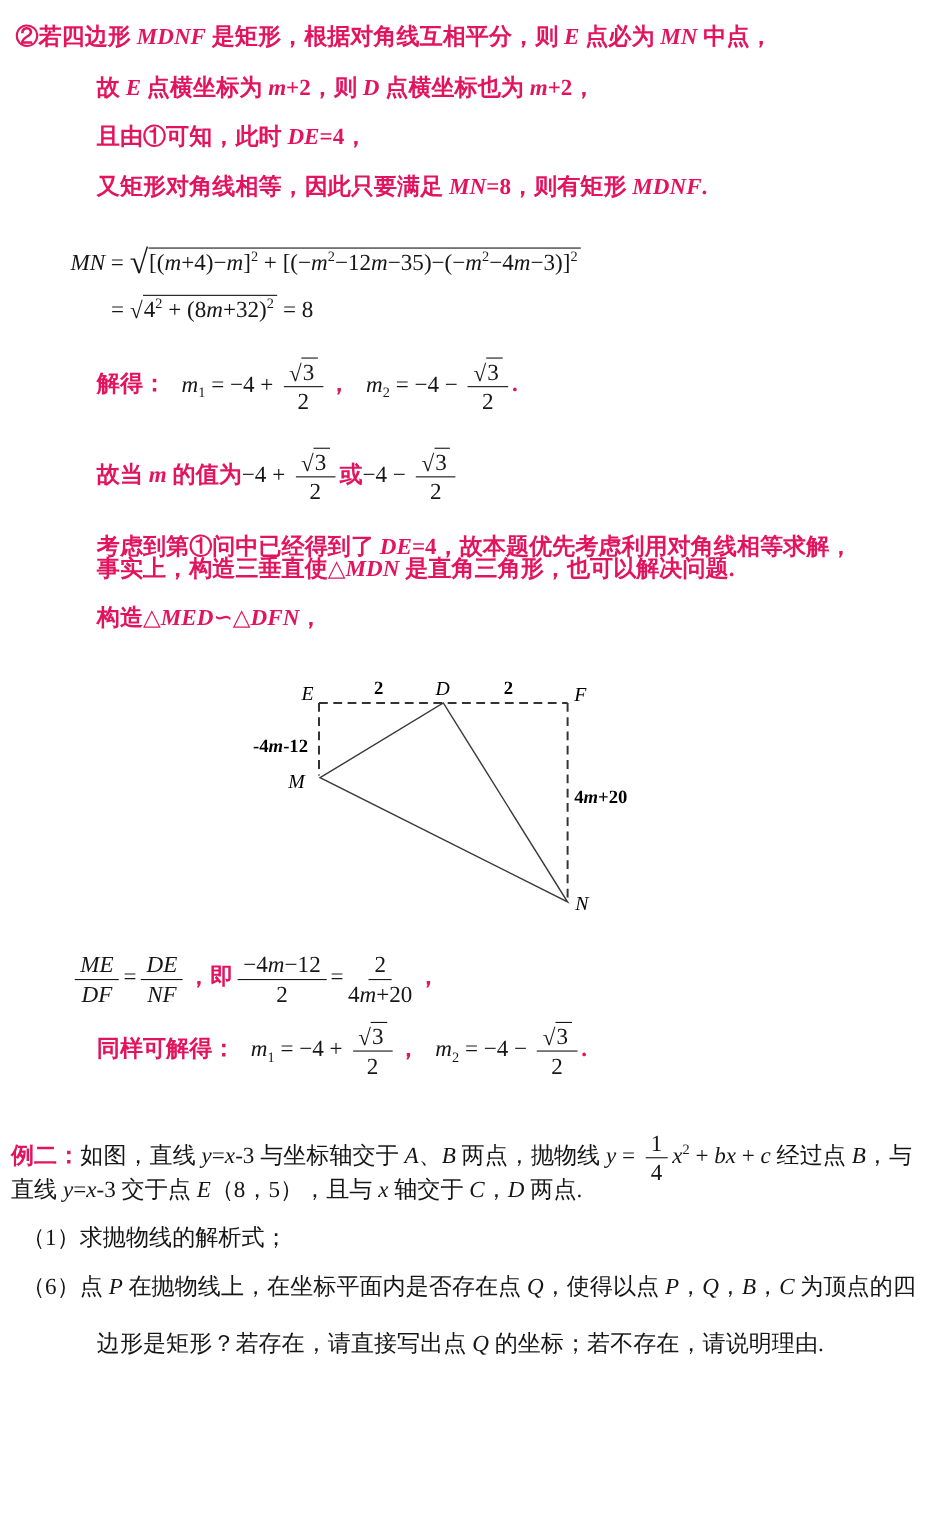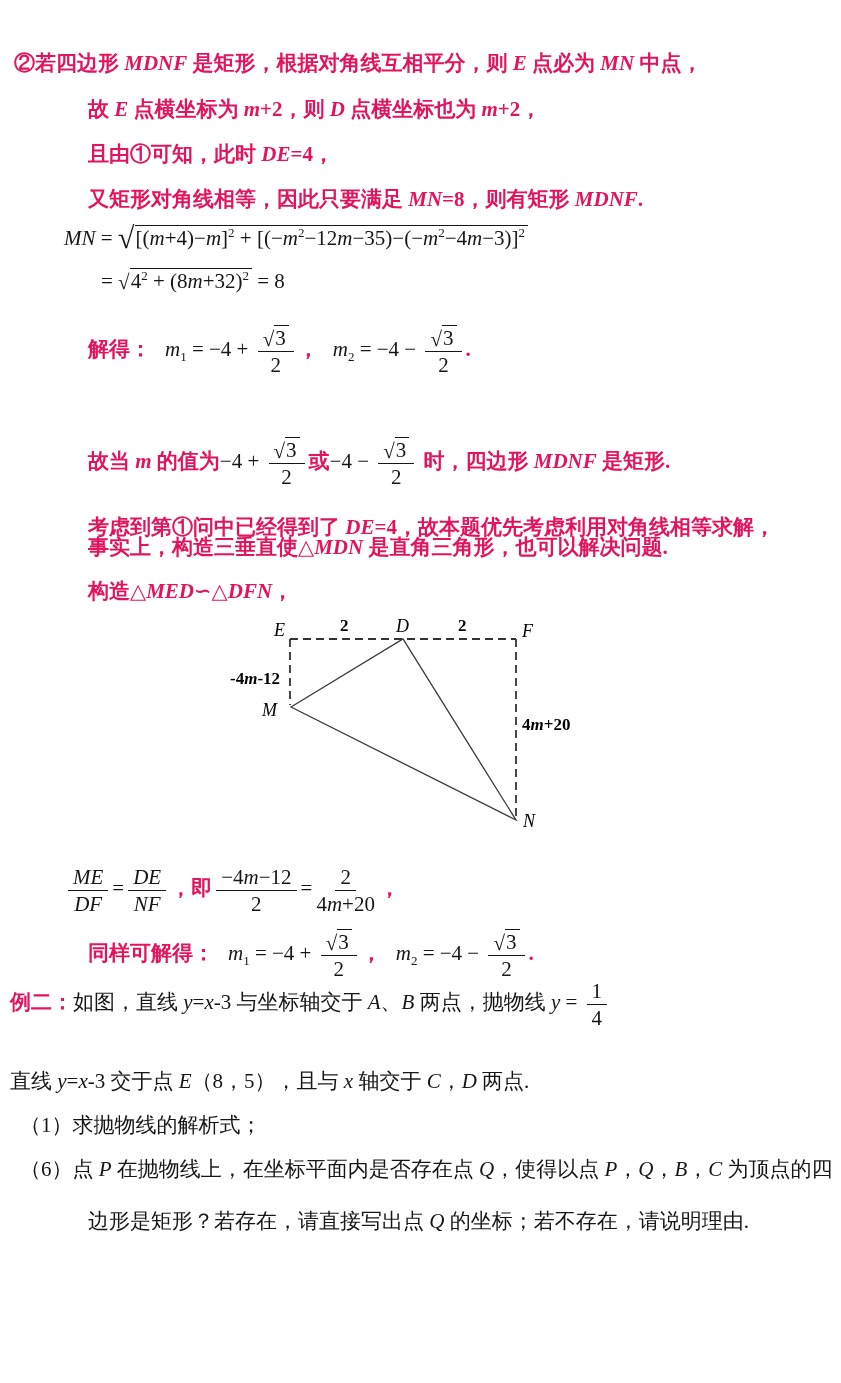--- a/index.html
+++ b/index.html
@@ -3,21 +3,21 @@
 <meta charset="utf-8">
 <style>
   :root{ --accent:#e3145e; --ink:#161616; }
   html,body{margin:0;padding:0;}
   body{
     width:841px;height:1383px;position:relative;background:#ffffff;
     font-family:"Liberation Serif","DejaVu Serif",serif;color:var(--ink);
     overflow:hidden;
   }
   .ln{position:absolute;font-size:21px;white-space:nowrap;line-height:1.25;}
-  .pink{color:var(--accent);font-weight:bold;margin-top:30px;}
+  .pink{color:var(--accent);font-weight:bold;}
   .pk{color:var(--accent);font-weight:bold;}
   .ink{color:var(--ink);font-weight:normal;}
   .r-i{font-style:italic;}
   .r-sup{vertical-align:super;font-size:0.62em;line-height:0;}
   .r-sub{vertical-align:sub;font-size:0.62em;line-height:0;}
   
   .frac{display:inline-flex;flex-direction:column;align-items:center;vertical-align:middle;margin:0 4px;line-height:1.05;}
   .frac .num{display:block;padding:1px 5px 2px;border-bottom:1.6px solid currentColor;}
   .frac .den{display:block;padding-top:2px;}
   
@@ -55,21 +55,21 @@
     </span><span class="pk">.</span>
 </div>
 
 <div class="ln pink" style="left:88px;top:408px">
   <span><span>故当 </span><span class="r-i">m</span><span> 的值为</span></span><span class="ink">−4 + </span><span class="ink"><span class="frac">
         <span class="num"><span class="rt"><span class="rsign">√</span><span class="ov">3</span></span></span>
         <span class="den">2</span>
       </span></span><span>或</span><span class="ink">−4 − </span><span class="ink"><span class="frac">
         <span class="num"><span class="rt"><span class="rsign">√</span><span class="ov">3</span></span></span>
         <span class="den">2</span>
-      </span></span><span><span> 时，四边形 </span><span class="r-i">MDNF</span><span> 是矩形.</span></span>
+      </span></span>
 </div>
 
 <div class="ln pink" style="left:88px;top:484px"><span>考虑到第①问中已经得到了 </span><span class="r-i">DE</span><span>=4，故本题优先考虑利用对角线相等求解，</span></div>
 <div class="ln pink" style="left:88px;top:504px"><span>事实上，构造三垂直使△</span><span class="r-i">MDN</span><span> 是直角三角形，也可以解决问题.</span></div>
 <div class="ln pink" style="left:88px;top:548px"><span>构造△</span><span class="r-i">MED</span><span>∽△</span><span class="r-i">DFN</span><span>，</span></div>
 
 <svg width="380" height="245" viewBox="0 0 380 245" style="position:absolute;left:220px;top:608px">
 
   <path d="M70,31 L296,31" fill="none" stroke="#333" stroke-width="1.8" stroke-dasharray="8,5"></path>
   <path d="M70,31 L70,97" fill="none" stroke="#333" stroke-width="1.8" stroke-dasharray="8,5"></path>
@@ -107,22 +107,22 @@
 <div class="ln" style="left:88px;top:930px">
   <span class="pk">同样可解得：</span><span class="gap-s"></span><span><span class="r-i">m</span><span class="r-sub">1</span><span> = −4 + </span></span><span class="frac">
       <span class="num"><span class="rt"><span class="rsign">√</span><span class="ov">3</span></span></span>
       <span class="den">2</span>
     </span><span class="pk">，</span><span class="gap-s"></span><span><span class="r-i">m</span><span class="r-sub">2</span><span> = −4 − </span></span><span class="frac">
       <span class="num"><span class="rt"><span class="rsign">√</span><span class="ov">3</span></span></span>
       <span class="den">2</span>
     </span><span class="pk">.</span>
 </div>
 
-<div class="ln" style="left:10px;top:979px">
+<div class="ln" style="left:10px;top:1027px">
   <span class="pk">例二：</span><span><span>如图，直线 </span><span class="r-i">y</span><span>=</span><span class="r-i">x</span><span>-3 与坐标轴交于 </span><span class="r-i">A</span><span>、</span><span class="r-i">B</span><span> 两点，抛物线 </span><span class="r-i">y</span><span> = </span></span><span class="frac">
       <span class="num">1</span>
       <span class="den">4</span>
-    </span>
+    </span><span><span class="r-i">x</span><span class="r-sup">2</span><span> + </span><span class="r-i">bx</span><span> + </span><span class="r-i">c</span><span> 经过点 </span><span class="r-i">B</span><span>，与</span></span>
 </div>
 <div class="ln" style="left:10px;top:1068px"><span>直线 </span><span class="r-i">y</span><span>=</span><span class="r-i">x</span><span>-3 交于点 </span><span class="r-i">E</span><span>（8，5），且与 </span><span class="r-i">x</span><span> 轴交于 </span><span class="r-i">C</span><span>，</span><span class="r-i">D</span><span> 两点.</span></div>
 <div class="ln" style="left:20px;top:1112px"><span>（1）求抛物线的解析式；</span></div>
 <div class="ln" style="left:20px;top:1156px"><span>（6）点 </span><span class="r-i">P</span><span> 在抛物线上，在坐标平面内是否存在点 </span><span class="r-i">Q</span><span>，使得以点 </span><span class="r-i">P</span><span>，</span><span class="r-i">Q</span><span>，</span><span class="r-i">B</span><span>，</span><span class="r-i">C</span><span> 为顶点的四</span></div>
 <div class="ln" style="left:88px;top:1208px"><span>边形是矩形？若存在，请直接写出点 </span><span class="r-i">Q</span><span> 的坐标；若不存在，请说明理由.</span></div>
 
 </body></html>

